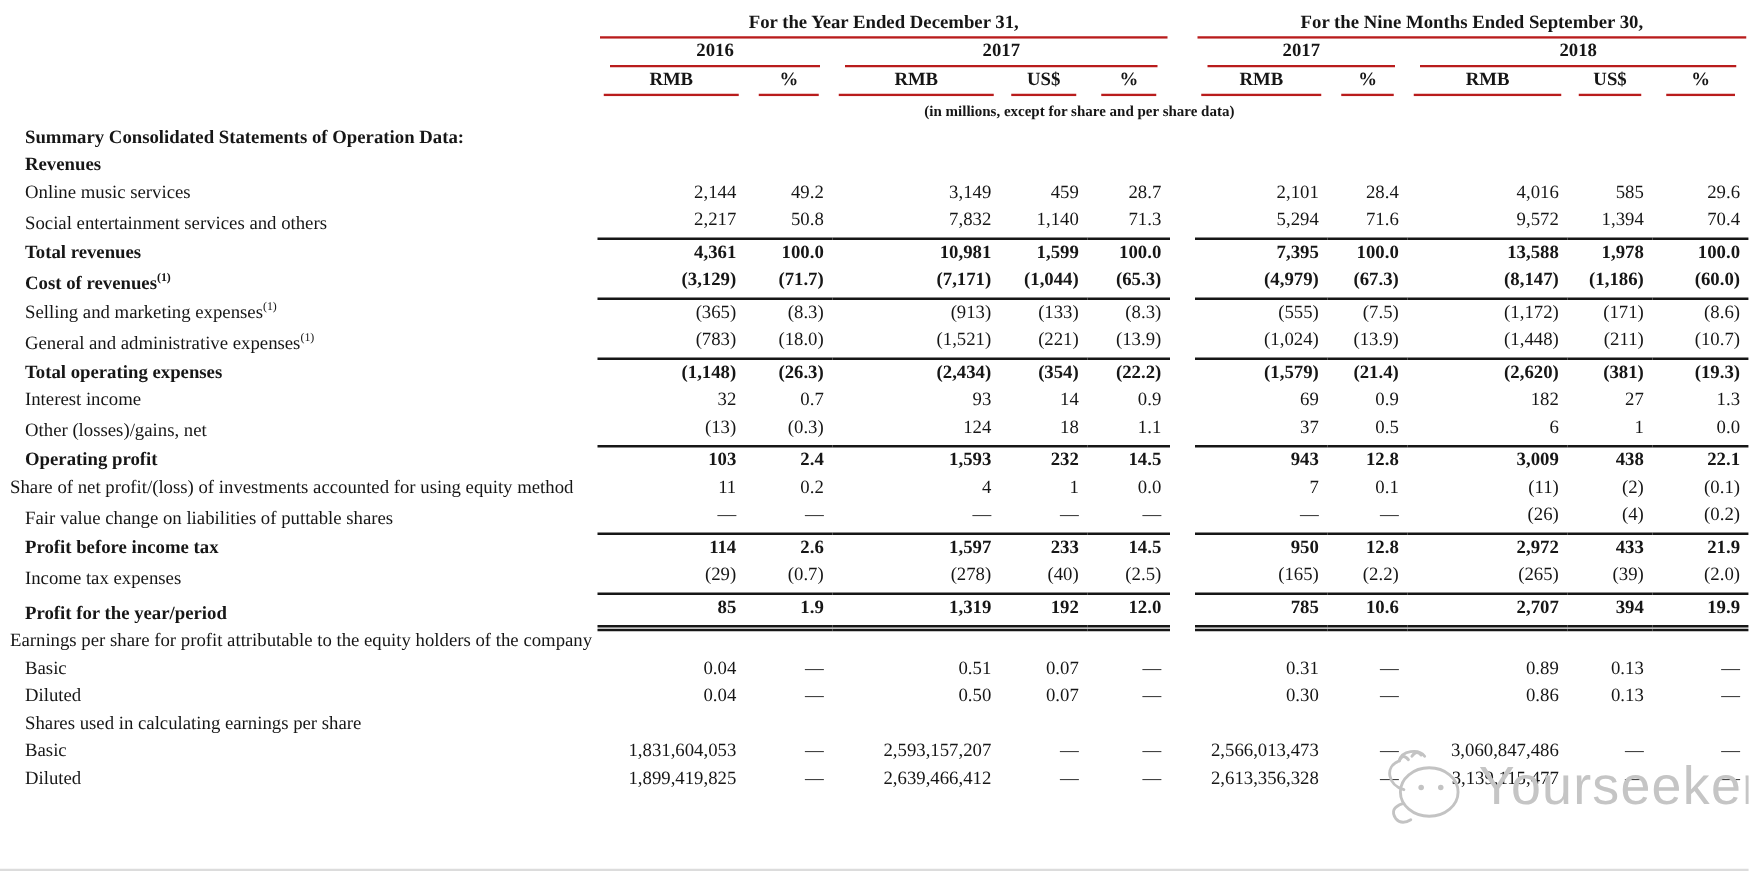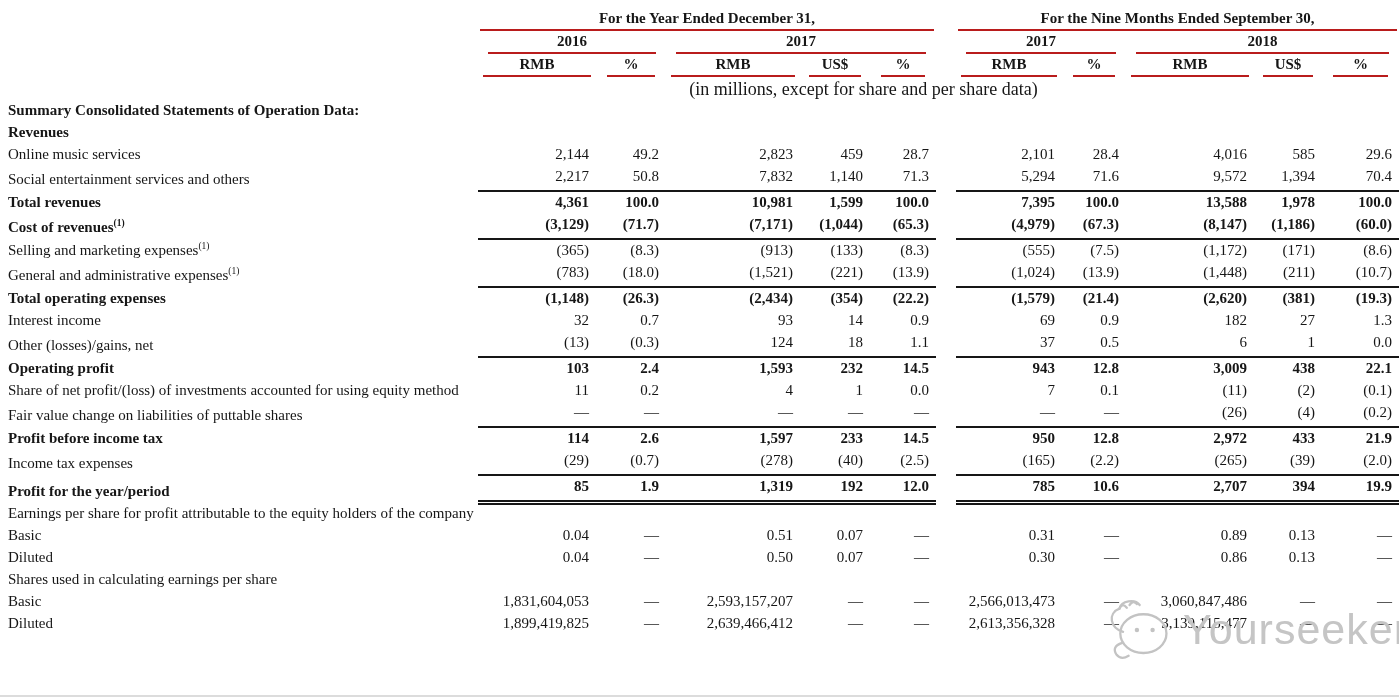--- a/index.html
+++ b/index.html
@@ -11,23 +11,23 @@
   table { border-collapse:collapse; table-layout:fixed; width:1399px; margin-top:8px; }
   th,td { padding:0; font-size:15px; line-height:19px; vertical-align:bottom; overflow:hidden; white-space:nowrap; }
   thead th { font-weight:bold; text-align:center; }
   thead tr { height:23px; }
   .hrule { border-bottom:2px solid #b91c1c; padding-bottom:1px; }
   .group-rule { margin:0 2px; }
   .year-rule  { margin:0 10px; }
   .cr-rmb { margin:0 5px; }
   .cr-pct { margin:0 11px; }
   .cr-usd { margin:0 9px; }
-  .units-note { font-size:18px; font-weight:normal; text-align:center; padding:2px 150px 1px 0; }
+  .units-note { font-size:12px; font-weight:bold; text-align:center; padding:2px 150px 1px 0; }
   tbody td { padding-top:1px; padding-bottom:2px; }
-  td.lbl { text-align:left; padding-left:8px; white-space:normal; }
+  td.lbl { text-align:left; padding-left:20px; white-space:normal; }
   td.lbl.b { font-weight:bold; }
   td.lbl.ind { }
   td.lbl.wrap { padding-left:40px; text-indent:-32px; }
   td.v { text-align:right; padding-right:7px; }
   td.v.b { font-weight:bold; }
   td.r1 { border-bottom:2px solid #161616; padding-bottom:4px; }
   td.r2 { border-bottom:5px double #161616; padding-bottom:4px; }
   sup { font-size:9.5px; line-height:0; vertical-align:super; }
   .gapcol { border:none !important; }
   .watermark {
@@ -152,21 +152,21 @@
           <td class="v"></td>
           <td class="v"></td>
           <td class="v"></td>
           <td class="v"></td>
           <td class="v"></td>
         </tr>
         <tr>
           <td class="lbl ind"><span>Online music services</span></td>
           <td class="v">2,144</td>
           <td class="v">49.2</td>
-          <td class="v">2,823</td>
+          <td class="v">3,149</td>
           <td class="v">459</td>
           <td class="v">28.7</td>
           <td class="gapcol"></td>
           <td class="v">2,101</td>
           <td class="v">28.4</td>
           <td class="v">4,016</td>
           <td class="v">585</td>
           <td class="v">29.6</td>
         </tr>
         <tr>

